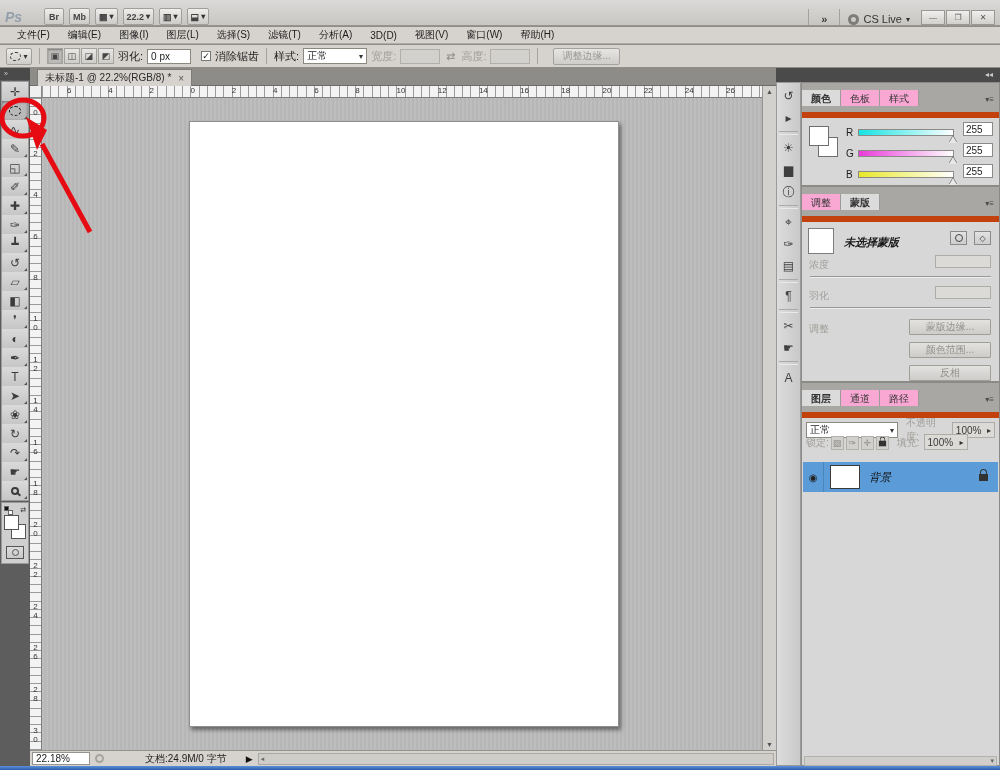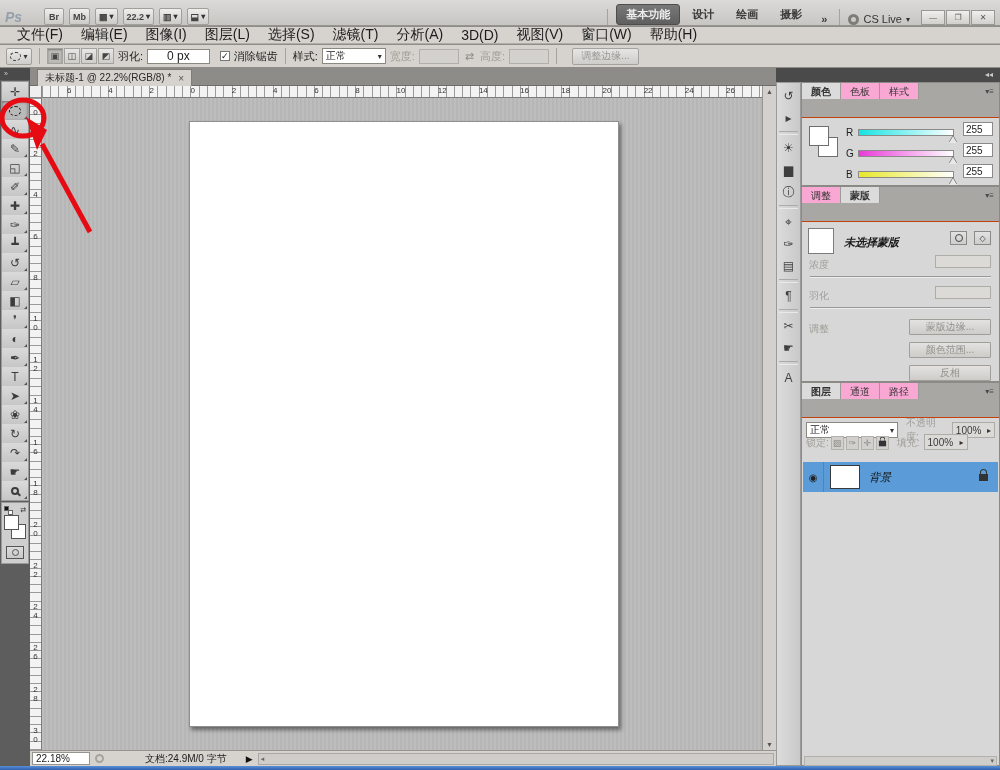--- a/index.html
+++ b/index.html
@@ -23,35 +23,35 @@
   .wsmore{font-weight:bold;color:#3a3a3a;padding:0 4px}
   .cslive{display:flex;align-items:center;gap:4px;color:#333}
   .ring{width:11px;height:11px;border:3px solid #7e7c78;border-radius:50%}
   .winbtns{display:flex;gap:1px;margin-left:6px}
   .wbtn{width:24px;height:15px;border:1px solid #9a9894;background:linear-gradient(#f0efed,#d2d0cd);
     display:flex;align-items:center;justify-content:center;font-size:8px;color:#555}
 
   
   .menubar{position:absolute;left:0;top:27px;width:1000px;height:17px;background:#d6d3ce;
     border-bottom:1px solid #aeaca7;display:flex;align-items:center;padding-left:8px}
-  .mi{padding:0 9px;font-size:14px;color:#1c1c1c}
+  .mi{padding:0 9px;font-size:10px;color:#1c1c1c}
 
   
   .optbar{position:absolute;left:0;top:45px;width:1000px;height:23px;background:#d6d3ce;
     border-bottom:1px solid #8f8d88;display:flex;align-items:center;gap:4px;padding:0 6px}
   .toolpreview{width:26px;height:17px;border:1px solid #a19f9a;border-radius:2px;
     background:linear-gradient(#ecebe9,#cfcdca);display:flex;align-items:center;justify-content:center;gap:2px}
   .dashoval{width:11px;height:9px;border:1px dashed #333;border-radius:50%}
   .modebtn{width:16px;height:16px;border:1px solid #a4a29d;background:linear-gradient(#e8e7e5,#cfcdca);
     display:flex;align-items:center;justify-content:center;font-size:9px;color:#444}
   .modebtn.pressed{background:#bdbbb8;box-shadow:inset 0 1px 2px rgba(0,0,0,.35)}
   .olabel{font-size:11px;color:#1c1c1c;margin-left:0}
   .olabel.dis,.dis{color:#a09e99}
   .field{background:#fff;border:1px solid #8a887f;height:15px;display:flex;align-items:center;
-    padding:0 19px;font-size:12px;min-width:44px}
+    padding:0 3px;font-size:10px;min-width:44px}
   .field.dis{background:#d3d1ce;border-color:#b1afaa;min-width:40px}
   .chk{width:10px;height:10px;border:1px solid #777;background:#fff;display:flex;align-items:center;
     justify-content:center;font-size:9px;color:#222;margin-left:6px}
   .combo{background:#fff;border:1px solid #8a887f;height:16px;display:flex;align-items:center;
     justify-content:space-between;padding:0 3px;font-size:10px;width:64px}
   .swapicon{color:#8f8d88;font-size:11px;margin:0 2px}
   .gbtn{height:17px;border:1px solid #a4a29d;border-radius:2px;background:linear-gradient(#e6e5e3,#cfcdca);
     color:#9b9994;font-size:10px;display:flex;align-items:center;padding:0 8px;margin-left:8px}
 
   
@@ -122,21 +122,21 @@
   
   .dockhead{position:absolute;left:776px;top:68px;width:224px;height:14px;background:#4a4a4a;
     color:#c9c9c9;font-size:8px;text-align:right;padding:2px 7px 0 0}
   .iconstrip{position:absolute;left:776px;top:82px;width:25px;height:684px;
     background:linear-gradient(90deg,#dcdcdc,#c9c9c9);border:1px solid #9a9a9a;padding-top:2px}
   .sicon{width:21px;height:22px;margin:0 auto;display:flex;align-items:center;justify-content:center;
     color:#3f3f3f;font-size:12px}
   .sicon.div{height:4px;border-top:1px solid #aaa;border-bottom:1px solid #e9e9e9;margin:2px 2px;width:19px}
   .panels{position:absolute;left:801px;top:82px;width:199px;height:684px;background:#d7d7d7}
   .pg{position:absolute;left:0;width:199px;border:1px solid #8c8a86;background:#d7d7d7}
-  .ptabs{height:35px;background:#a9a7a3;display:flex;align-items:flex-start;border-bottom:1px solid #c2410c}
+  .ptabs{height:35px;background:#a9a7a3;display:flex;align-items:center;border-bottom:6px solid #c2410c}
   .ptab{padding:2px 9px 0;font-size:10px;color:#333;background:#f9a8d4;border-right:1px solid #9d9b97}
   .ptab.active{background:#dbdbdb;font-weight:bold}
   .pmenu{margin-left:auto;color:#4a4a4a;font-size:8px;padding:4px 5px 0 0}
   .pbody{position:relative;width:100%}
 
   
   .cswA{position:absolute;left:7px;top:8px;width:20px;height:20px;background:#fff;border:1px solid #6e6e6e;z-index:2}
   .cswB{position:absolute;left:16px;top:19px;width:20px;height:20px;background:#fff;border:1px solid #6e6e6e}
   .crow{position:absolute;left:44px;height:16px;display:flex;align-items:center;width:150px}
   .clab{width:12px;font-size:10px;color:#1c1c1c}
@@ -222,27 +222,20 @@
   <span class="abtn">
     <span>▥</span>
     <span class="caret">▾</span>
   </span>
   <span class="abtn">
     <span>⬓</span>
     <span class="caret">▾</span>
   </span>
   <span class="spacer"></span>
   <span class="asep"></span>
-  <span style="display:flex;gap:2px">
-
-  <span class="ws active">基本功能</span>
-      <span class="ws">设计</span>
-      <span class="ws">绘画</span>
-      <span class="ws">摄影</span>
-    </span>
   <span class="wsmore">»</span>
   <span class="asep"></span>
   <span class="cslive">
     <span class="ring"></span>
     <span>CS Live</span>
     <span class="caret">▾</span>
   </span>
   <span class="winbtns">
 
   <span class="wbtn">—</span>

